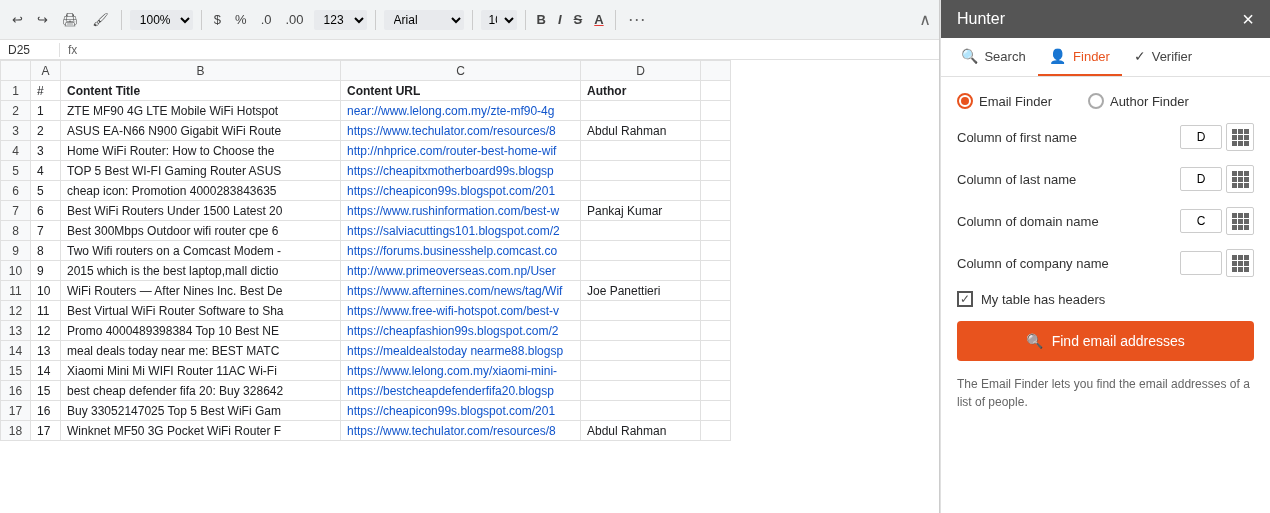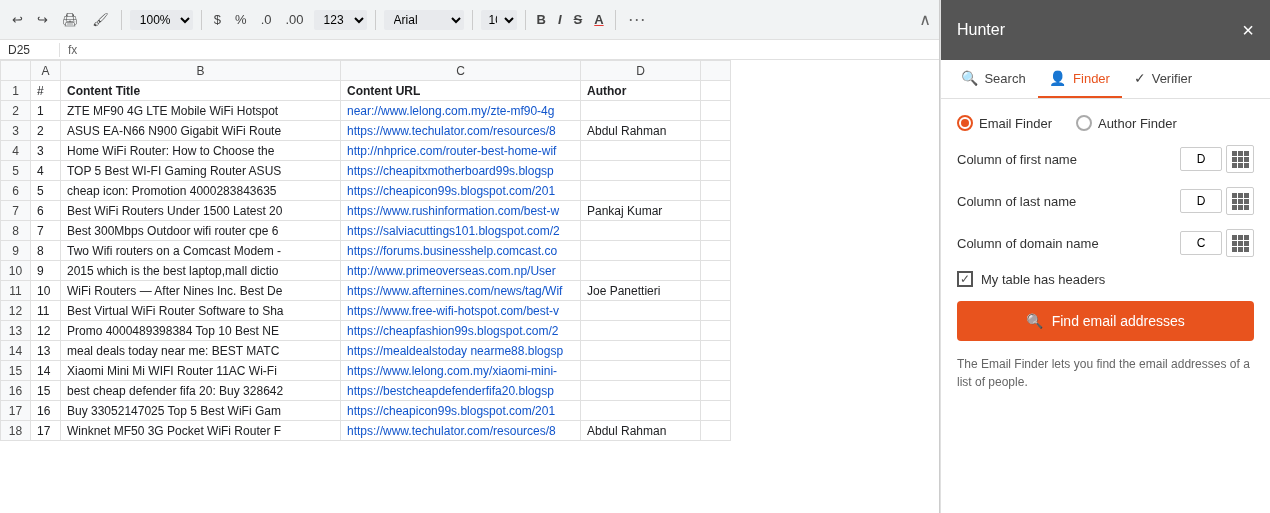--- a/index.html
+++ b/index.html
@@ -33,32 +33,32 @@
     .col-header { background: #f8f9fa; text-align: center; font-weight: normal; color: #444; padding: 2px 4px; min-width: 30px; height: 20px; position: sticky; top: 0; z-index: 2; }
     .row-header { background: #f8f9fa; text-align: center; color: #444; padding: 2px 4px; min-width: 30px; font-weight: normal; position: sticky; left: 0; z-index: 1; height: 20px; }
     td.cell { padding: 2px 6px; white-space: nowrap; overflow: hidden; max-width: 0; height: 20px; color: #202124; }
     td.cell.link { color: #1155cc; }
     .col-d { width: 120px; max-width: 120px; }
     .col-scroll { width: 16px; background: #f8f9fa; }
 
     
     .hunter-panel { width: 330px; min-width: 330px; background: #fff; border-left: 1px solid #e0e0e0; display: flex; flex-direction: column; overflow: hidden; }
 
-    .hunter-header { background: #555; color: #fff; padding: 12px 16px; display: flex; align-items: center; justify-content: space-between; height: 60px; }
+    .hunter-header { background: #555; color: #fff; padding: 12px 16px; display: flex; align-items: center; justify-content: space-between; height: 38px; }
     .hunter-title { font-size: 16px; font-weight: 500; }
     .hunter-close { background: none; border: none; color: #fff; font-size: 20px; cursor: pointer; line-height: 1; }
 
     .hunter-tabs { display: flex; border-bottom: 1px solid #e0e0e0; padding: 0 8px; }
     .hunter-tab { display: flex; align-items: center; gap: 6px; padding: 10px 12px; cursor: pointer; font-size: 13px; color: #444; border-bottom: 2px solid transparent; }
     .hunter-tab.active { color: #e8531e; border-bottom-color: #e8531e; }
     .hunter-tab .tab-icon { font-size: 14px; }
 
     .hunter-body { flex: 1; padding: 16px; overflow-y: auto; display: flex; flex-direction: column; gap: 14px; }
 
-    .radio-group { display: flex; gap: 24px; align-items: center; }
+    .radio-group { display: flex; gap: 36px; align-items: center; }
     .radio-label { display: flex; align-items: center; gap: 6px; cursor: pointer; font-size: 13px; color: #333; }
     .radio-dot { width: 16px; height: 16px; border-radius: 50%; border: 2px solid #e8531e; display: flex; align-items: center; justify-content: center; }
     .radio-dot.selected::after { content: ''; width: 8px; height: 8px; border-radius: 50%; background: #e8531e; }
     .radio-dot.unselected { border-color: #aaa; }
 
     .field-row { display: flex; align-items: center; justify-content: space-between; gap: 28px; }
     .field-label { font-size: 13px; color: #333; }
     .field-controls { display: flex; align-items: center; gap: 4px; }
     .field-input { width: 42px; border: 1px solid #ccc; padding: 4px 6px; font-size: 12px; text-align: center; border-radius: 2px; outline: none; }
     .field-grid-btn { width: 28px; height: 28px; border: 1px solid #ccc; background: #fff; cursor: pointer; display: flex; align-items: center; justify-content: center; border-radius: 2px; }
@@ -373,20 +373,39 @@
               <span></span>
               <span></span>
             <span></span>
               <span></span>
               <span></span>
           </div>
         </button>
       </div>
     </div>
 
+    <div class="field-row">
+      <span class="field-label">Column of company name</span>
+      <div class="field-controls">
+        <input class="field-input" value="" style="">
+        <button class="field-grid-btn">
+          <div class="field-grid-icon">
+            <span></span>
+              <span></span>
+              <span></span>
+            <span></span>
+              <span></span>
+              <span></span>
+            <span></span>
+              <span></span>
+              <span></span>
+          </div>
+        </button>
+      </div>
+    </div>
 
     <div class="checkbox-row">
       <div class="check-box">
         <span class="checkmark">✓</span>
       </div>
       <span class="checkbox-label">My table has headers</span>
     </div>
 
     <button class="find-btn">
       <span style="font-size:14px;">🔍</span>

